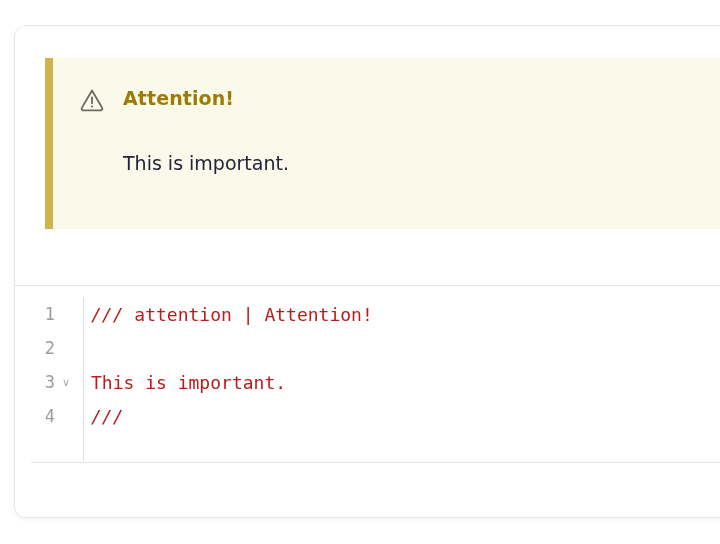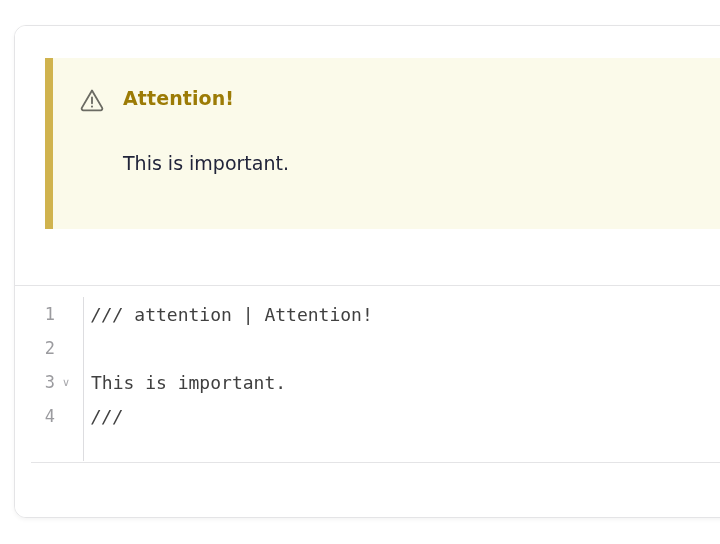--- a/index.html
+++ b/index.html
@@ -143,21 +143,21 @@
     font-size: 11px;
     color: #a9a9ad;
     line-height: 1;
     user-select: none;
   }
 
   .code-text {
     padding-left: 14px;
     font-family: "DejaVu Sans Mono", monospace;
     font-size: 18px;
-    color: #404040;
+    color: #b91c1c;
     white-space: pre;
   }
 
   .code-text .fence {
     font-style: italic;
   }
 
   
   .gutter-rule {
     position: absolute;

